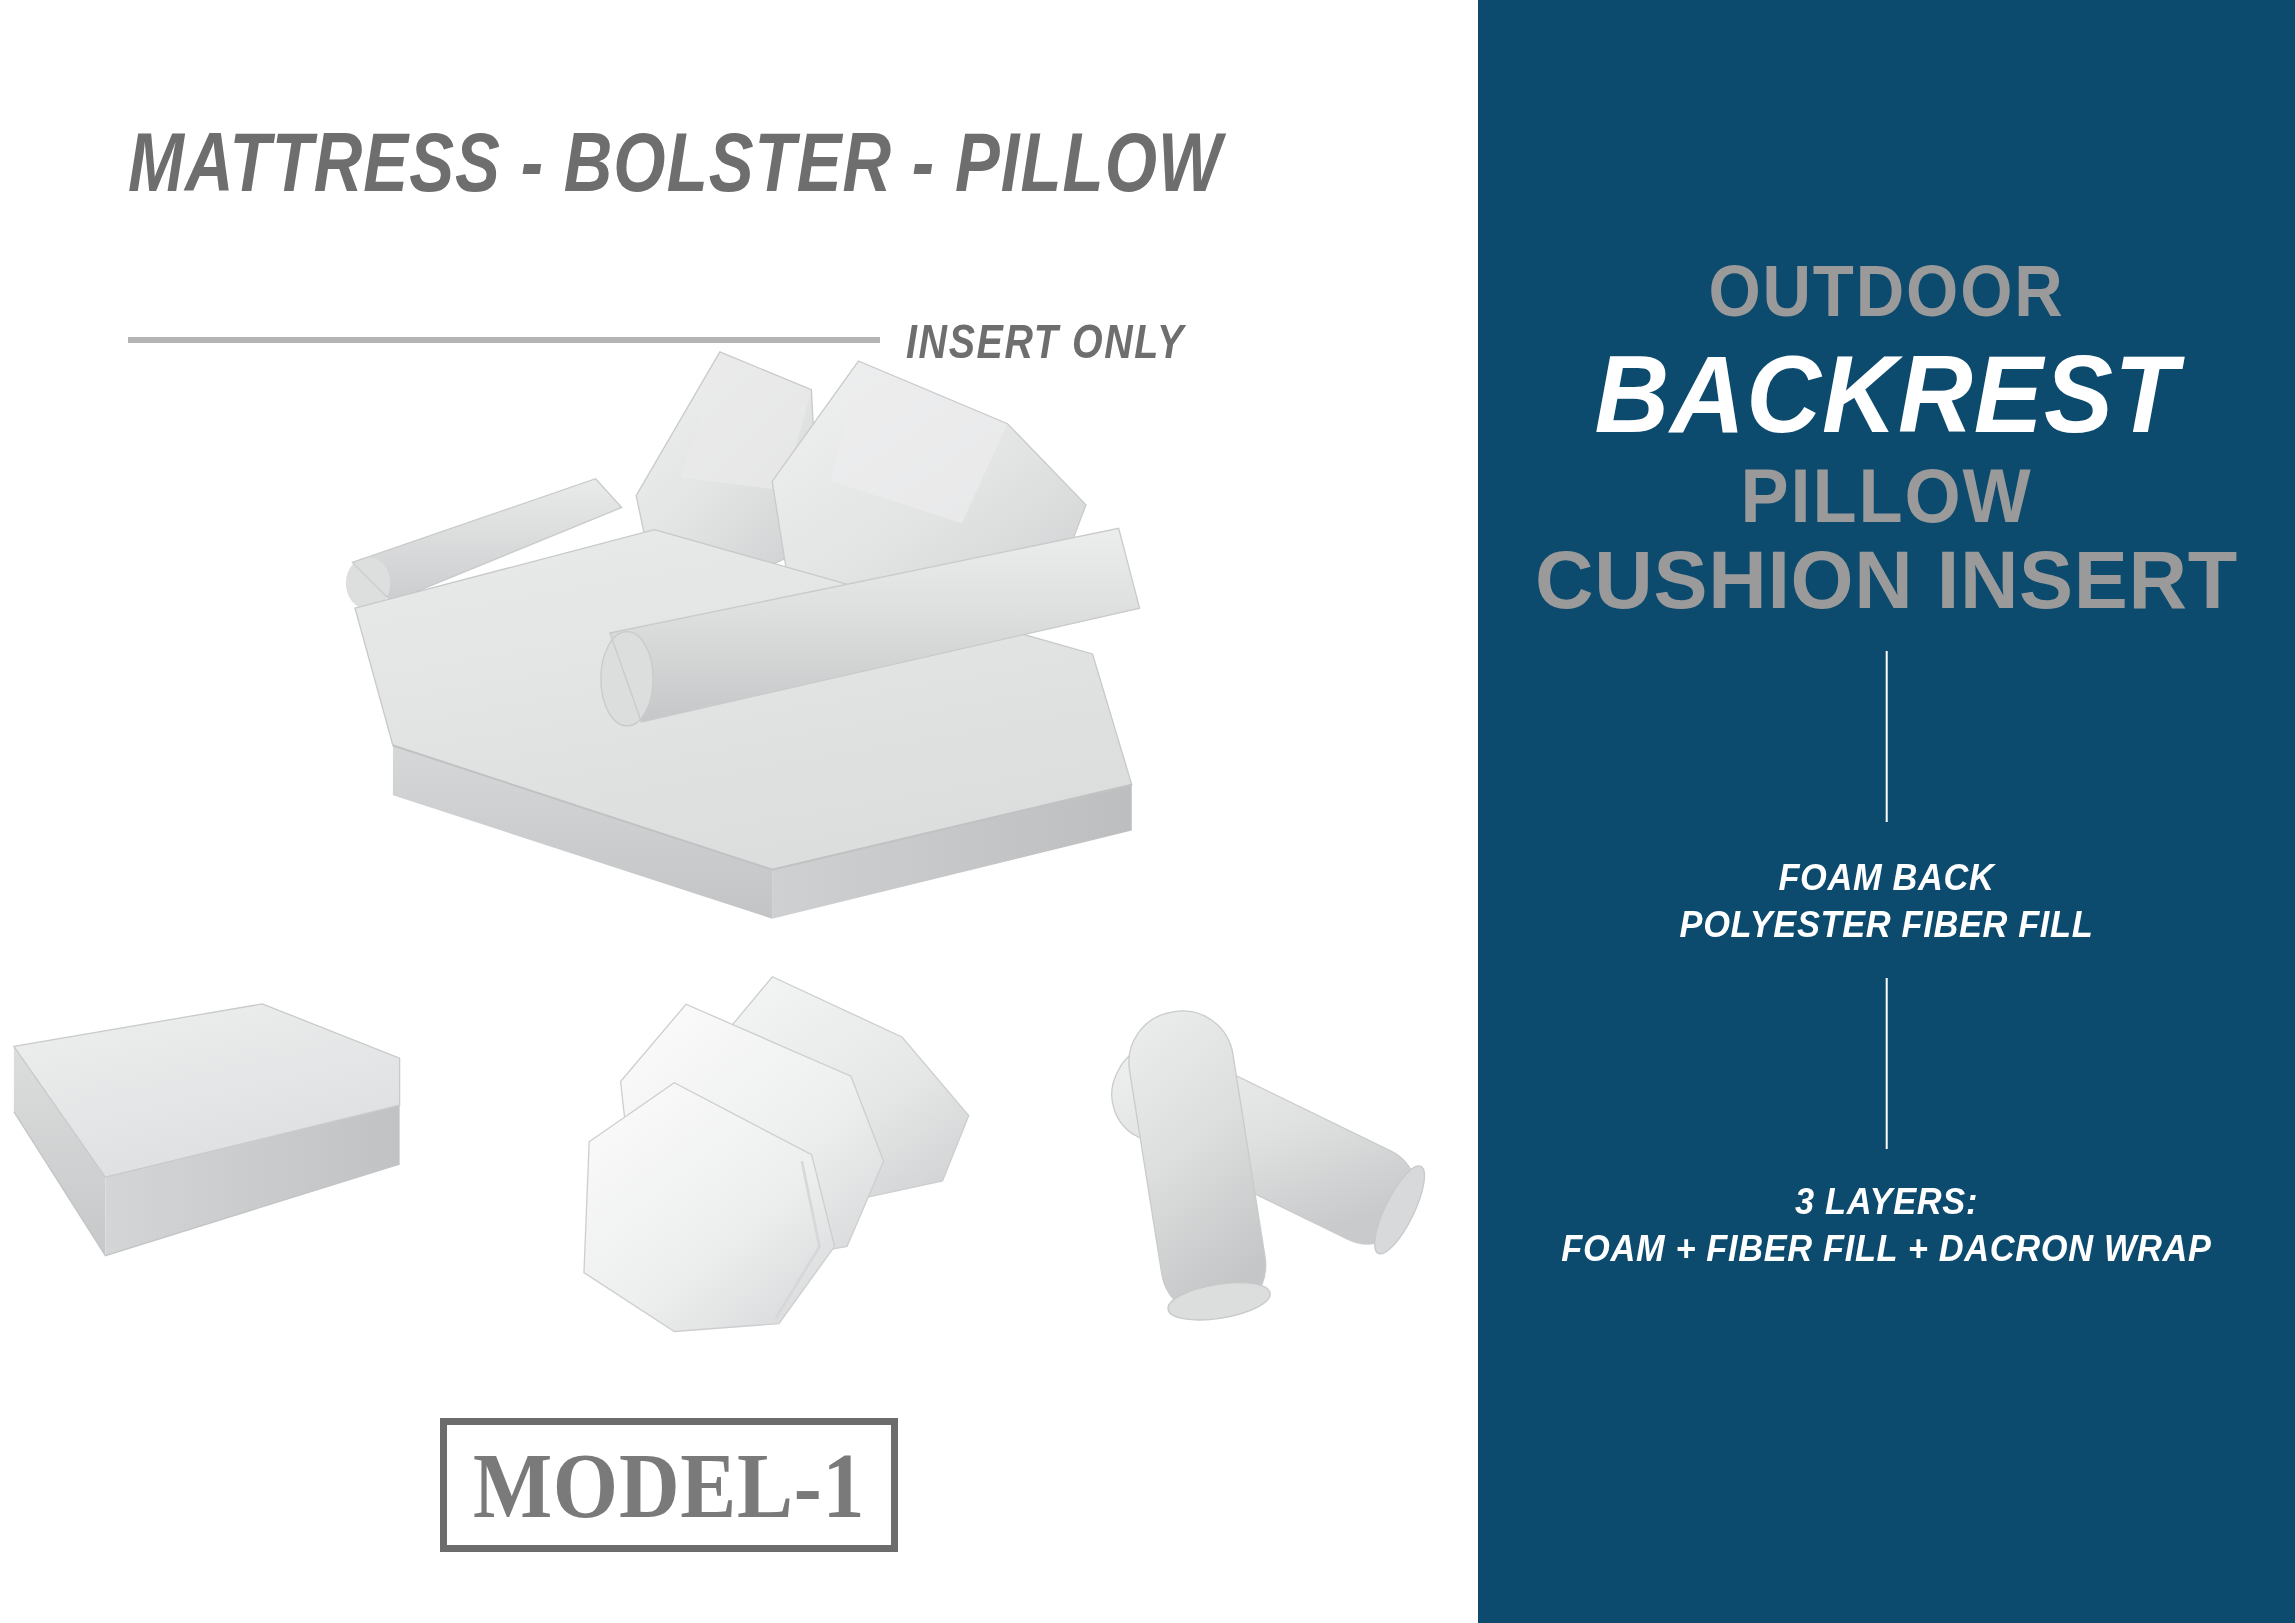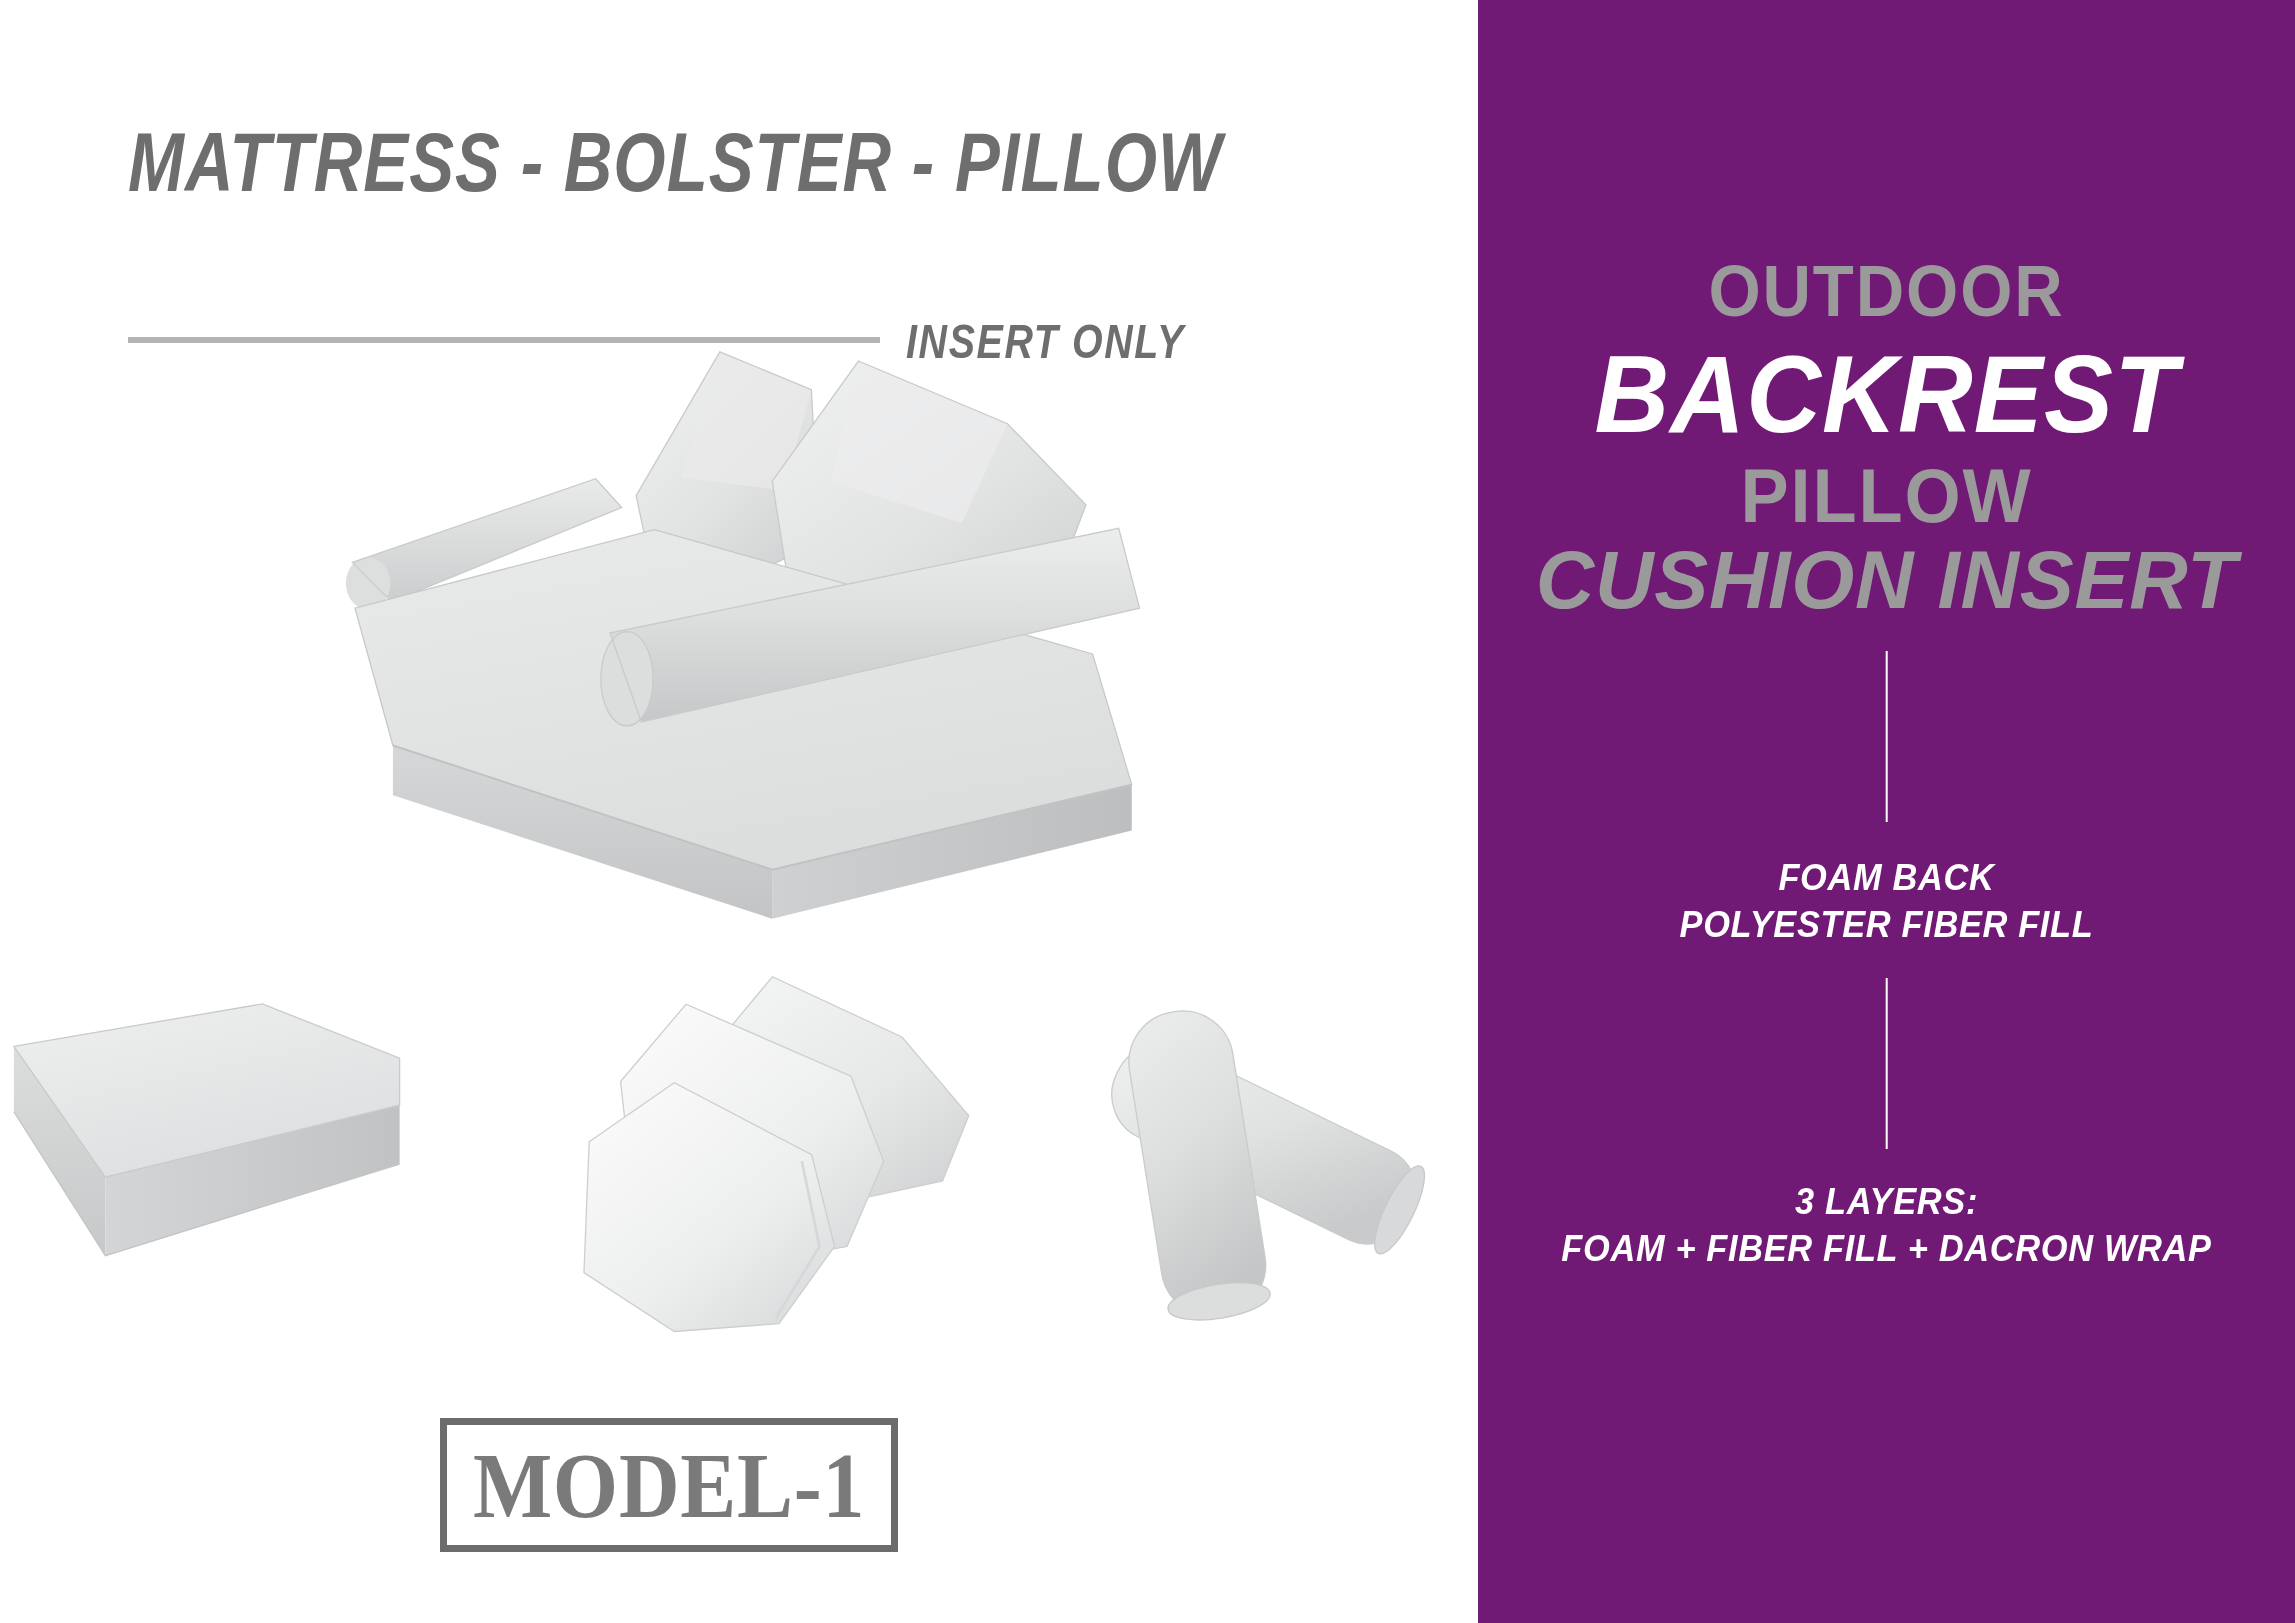--- a/index.html
+++ b/index.html
@@ -107,21 +107,21 @@
     color:#7a7a7a;
     transform:scaleY(1.12);
     white-space:nowrap;
   }
 
   
   #right-panel{
     position:absolute;
     left:1478px; top:0;
     width:817px; height:1623px;
-    background:#701a75;
+    background:#0c4a6e;
     text-align:center;
     overflow:hidden;
   }
   .rp-line{
     font-family:"Liberation Sans Narrow","Liberation Sans", sans-serif;
     font-weight:700;
     color:#9a9a9a;
     white-space:nowrap;
     line-height:1;
   }
@@ -151,21 +151,20 @@
     font-size:76px;
     letter-spacing:2px;
     transform:scaleX(0.95);
   }
   #rp-cushion-insert{
     position:absolute;
     left:0; right:0; top:540px;
     font-size:81px;
     letter-spacing:0.7px;
     transform:scaleX(1.0);
-    font-style:italic;
   }
 
   .rp-divider{
     position:absolute;
     left:50%;
     width:2.6px;
     background:#ffffff;
     transform:translateX(-1.3px);
   }
   #rp-divider-top{ top:651px;  height:171px; }

